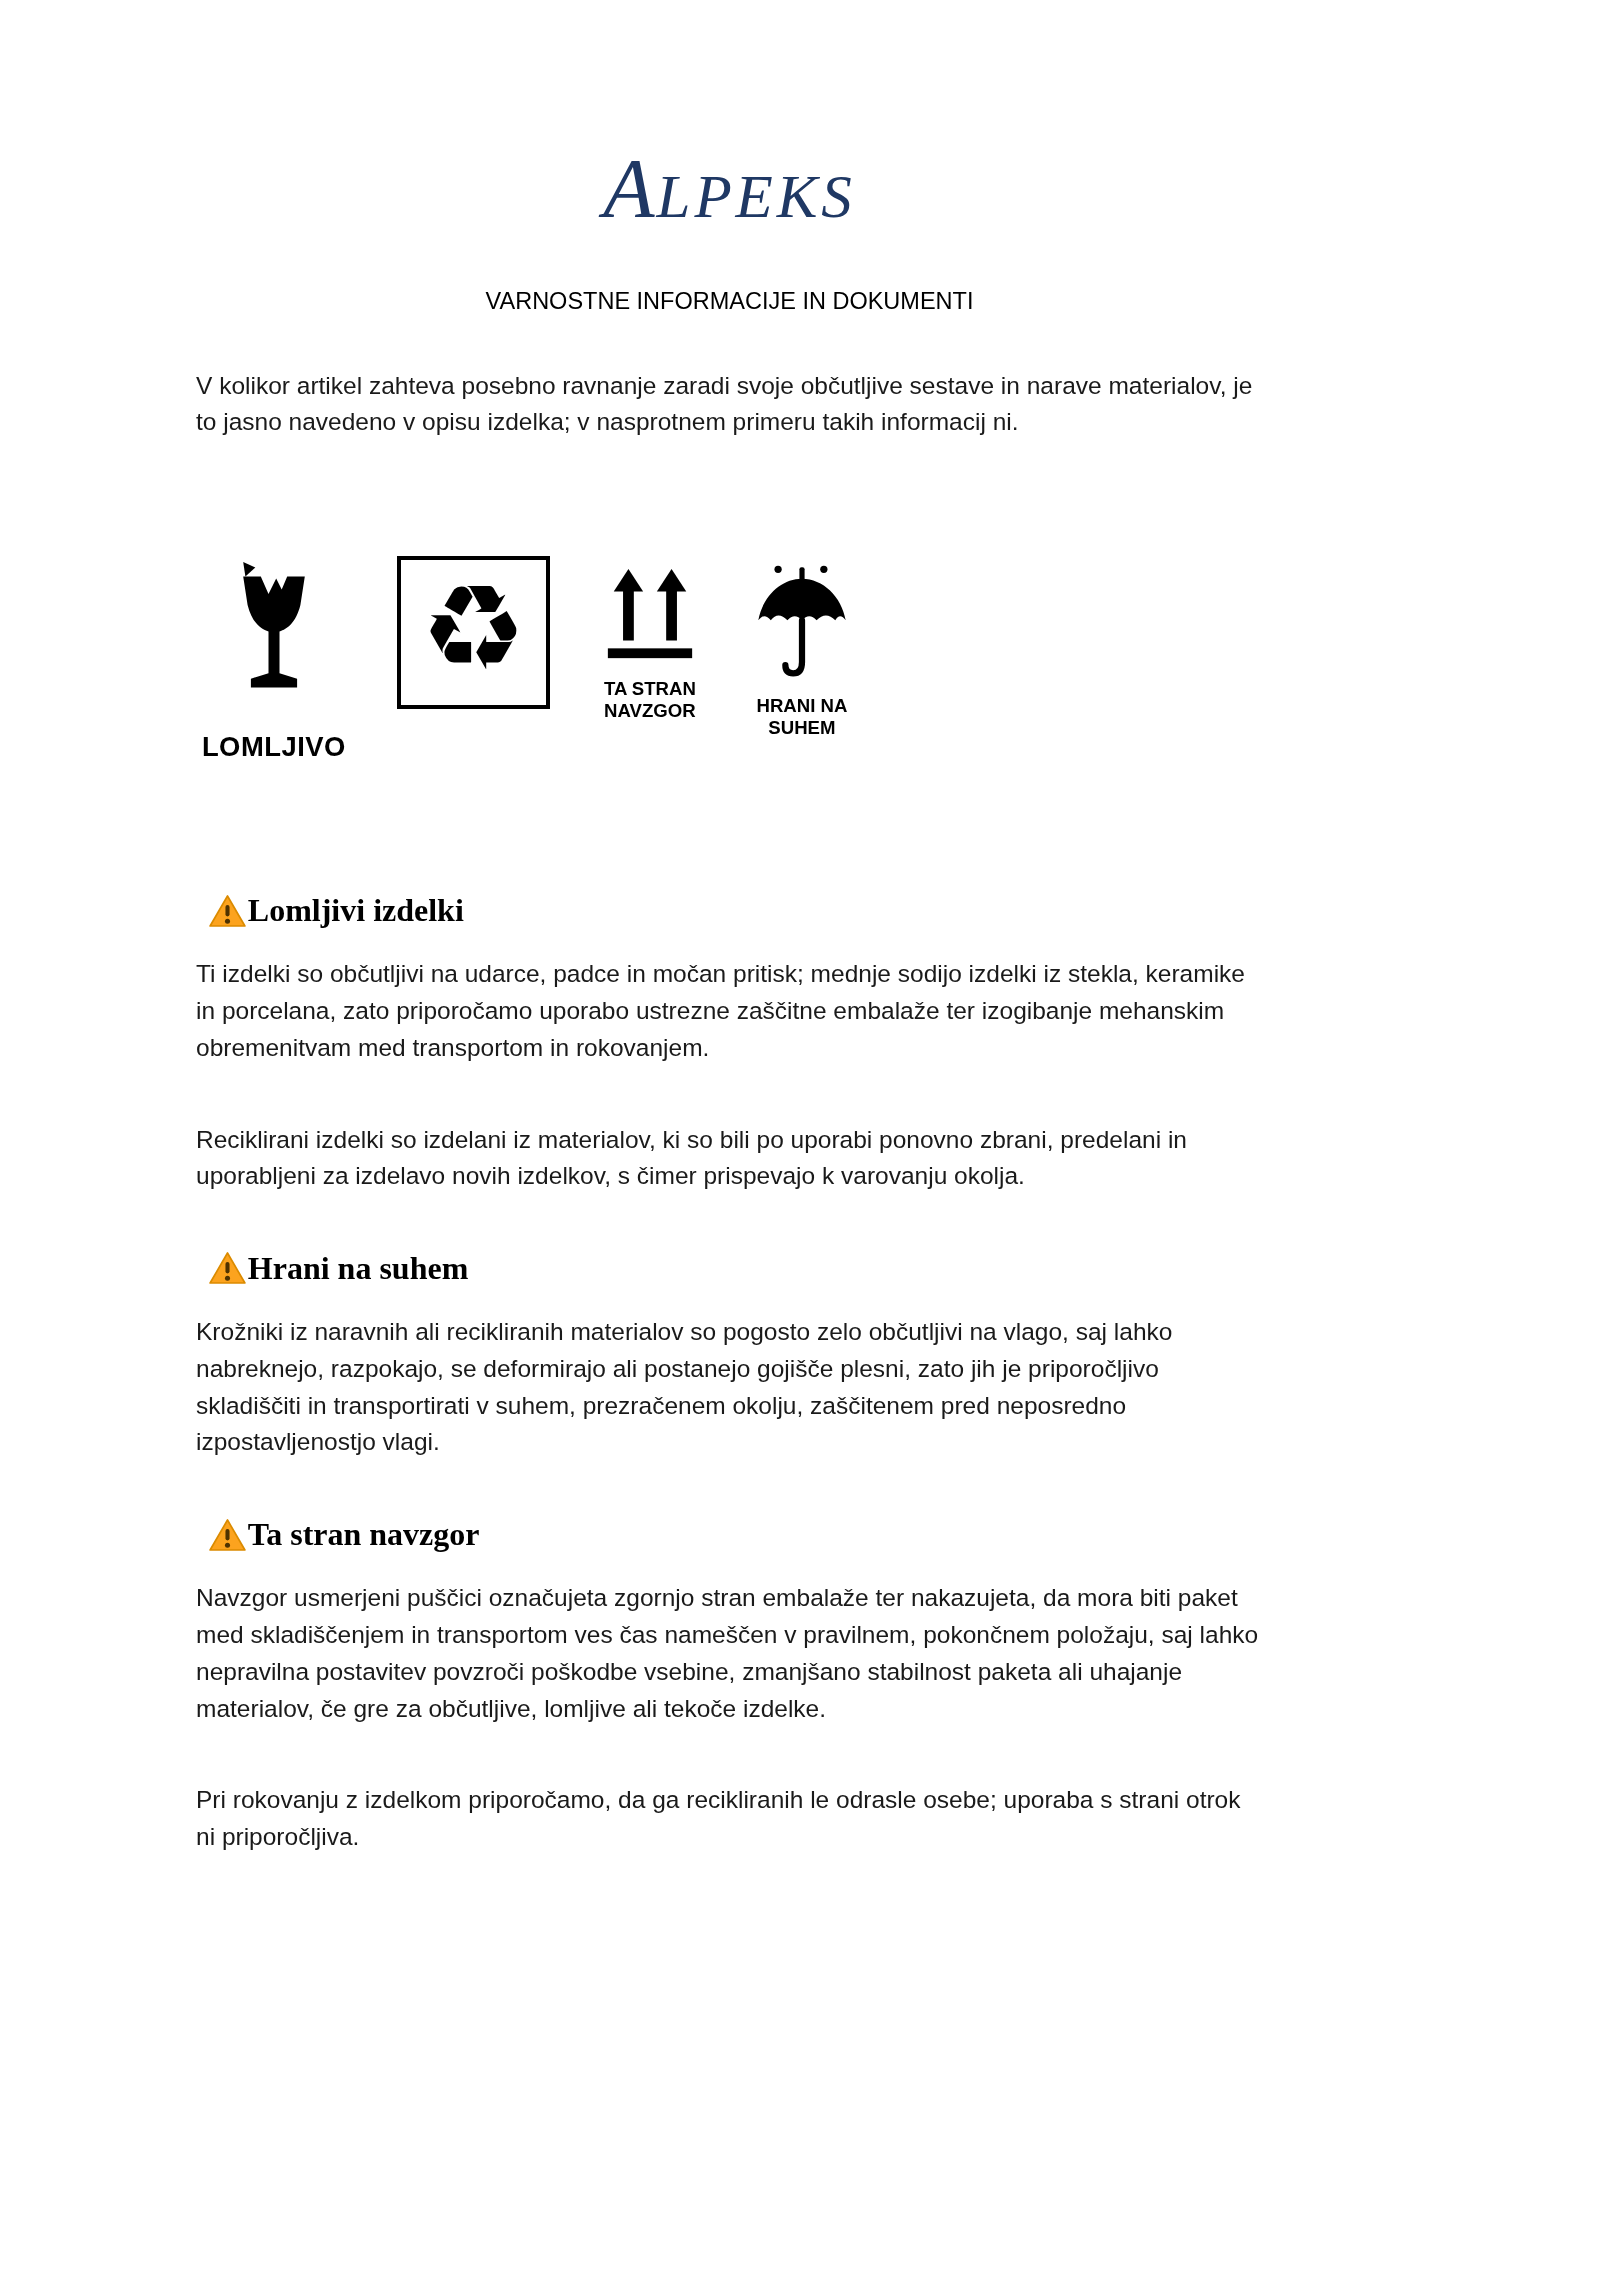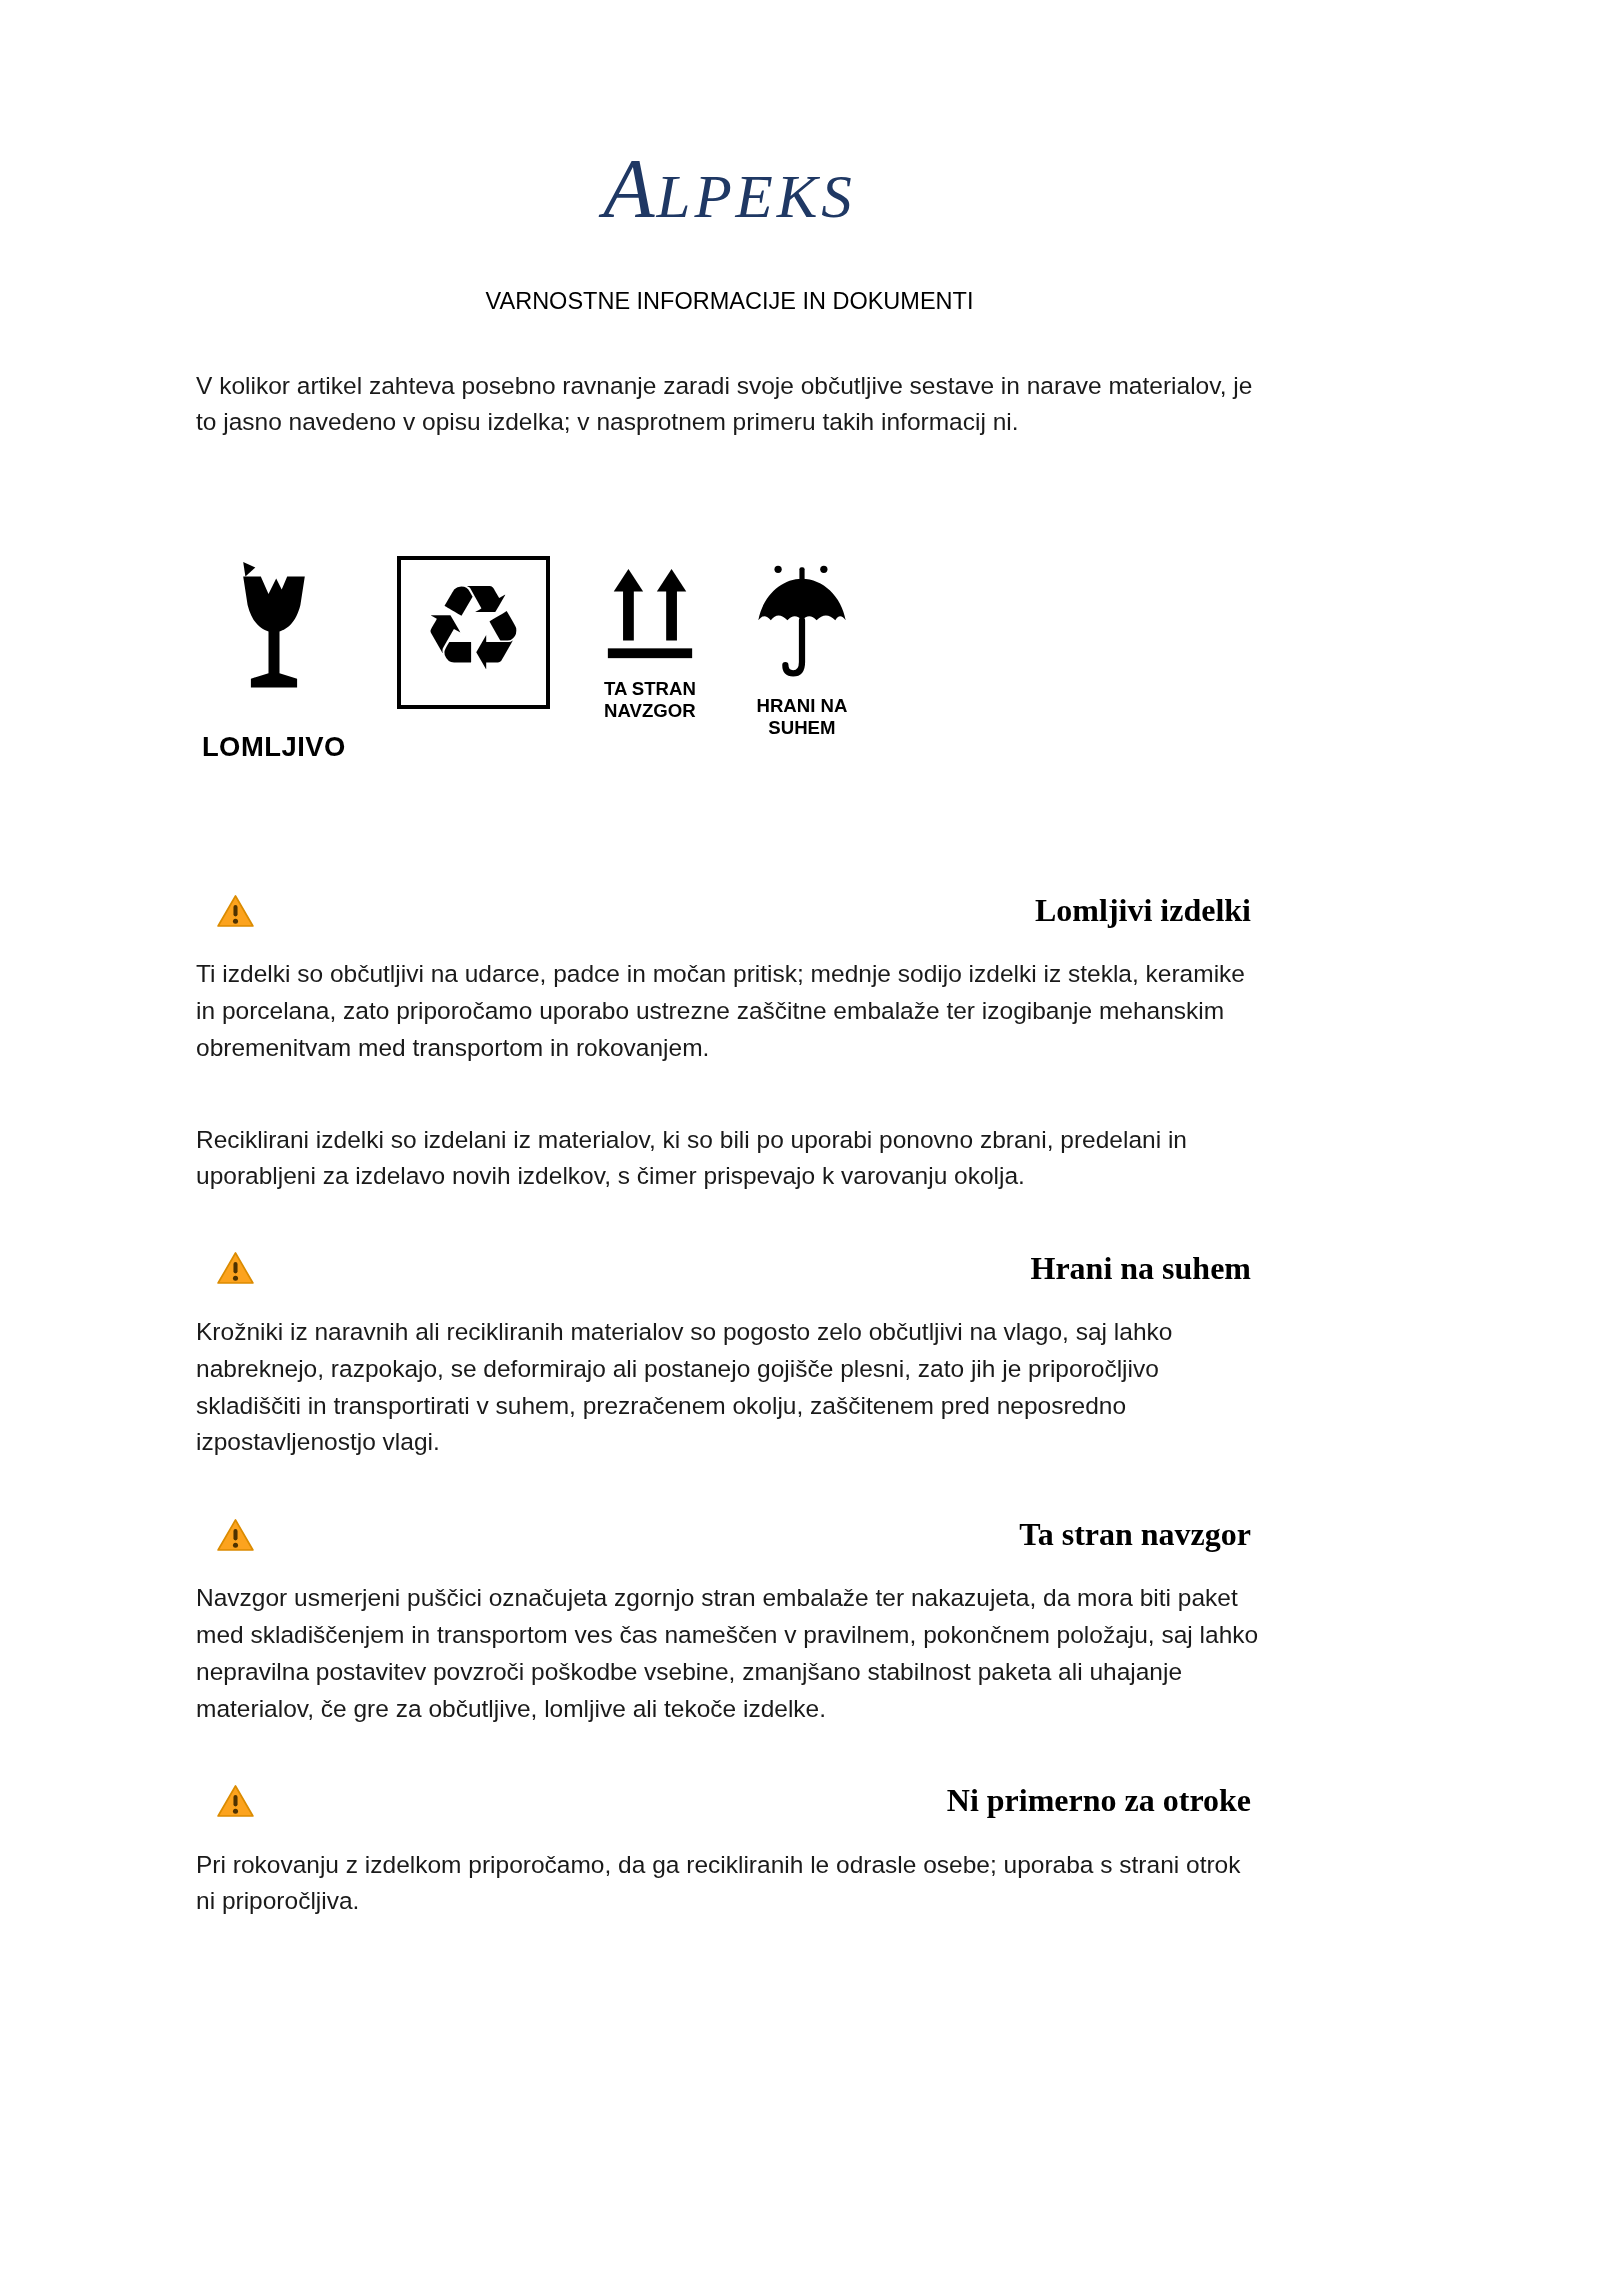--- a/index.html
+++ b/index.html
@@ -100,29 +100,28 @@
     fill: none;
     stroke-linecap: round;
   }
 
   
   .sec { margin-top: 55px; }
   .sec.first { margin-top: 129px; }
   .sec-heading {
     display: flex;
     align-items: center;
-    gap: 26px;
-    margin: 12px;
+    gap: 1px;
+    margin: 4px;
     padding-left: 7.8px;
     font-family: "Liberation Serif", serif;
     font-size: 32px;
     font-weight: 700;
     color: #000;
     line-height: 1.15;
-    justify-content: space-between;
   }
   .warn-svg { flex: 0 0 auto; }
   .warn-tri {
     fill: var(--warning-fill, #FCA31E);
     stroke: var(--warning-stroke, #DB8B00);
     stroke-width: 1.4;
     stroke-linejoin: round;
   }
   .warn-mark { fill: var(--warning-mark, #4E3200); }
 
@@ -222,25 +221,17 @@
         <path class="warn-tri" d="M16 2.5 L30.5 27.5 H1.5 Z"></path>
         <rect class="warn-mark" x="14.3" y="10" width="3.4" height="9.5" rx="1.7"></rect>
         <circle class="warn-mark" cx="16" cy="23.6" r="2.1"></circle>
       </svg>
       <span>Ta stran navzgor</span>
     </h2>
     <p class="sec-body">Navzgor usmerjeni puščici označujeta zgornjo stran embalaže ter nakazujeta, da mora biti paket med skladiščenjem in transportom ves čas nameščen v pravilnem, pokončnem položaju, saj lahko nepravilna postavitev povzroči poškodbe vsebine, zmanjšano stabilnost paketa ali uhajanje materialov, če gre za občutljive, lomljive ali tekoče izdelke.</p>
   </section>
 
   <section class="sec">
-    <h2 class="sec-heading">
-      <svg class="warn-svg" width="39" height="36" viewBox="0 0 32 30" aria-hidden="true">
-        <path class="warn-tri" d="M16 2.5 L30.5 27.5 H1.5 Z"></path>
-        <rect class="warn-mark" x="14.3" y="10" width="3.4" height="9.5" rx="1.7"></rect>
-        <circle class="warn-mark" cx="16" cy="23.6" r="2.1"></circle>
-      </svg>
-      <span>Ni primerno za otroke</span>
-    </h2>
     <p class="sec-body">Pri rokovanju z izdelkom priporočamo, da ga recikliranih le odrasle osebe; uporaba s strani otrok ni priporočljiva.</p>
   </section>
 
 </div>
 
 
 </body></html>

